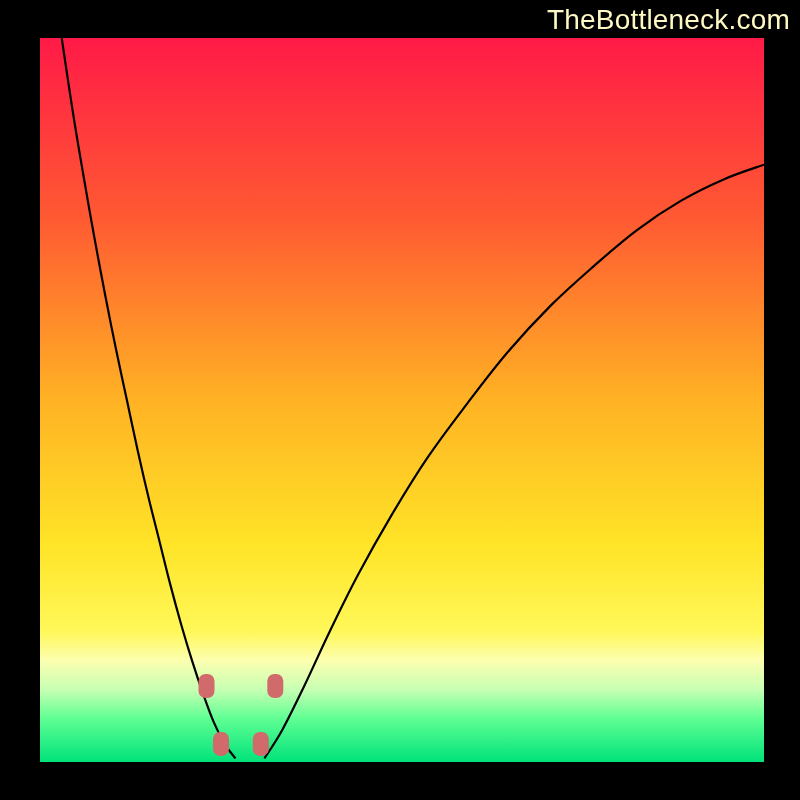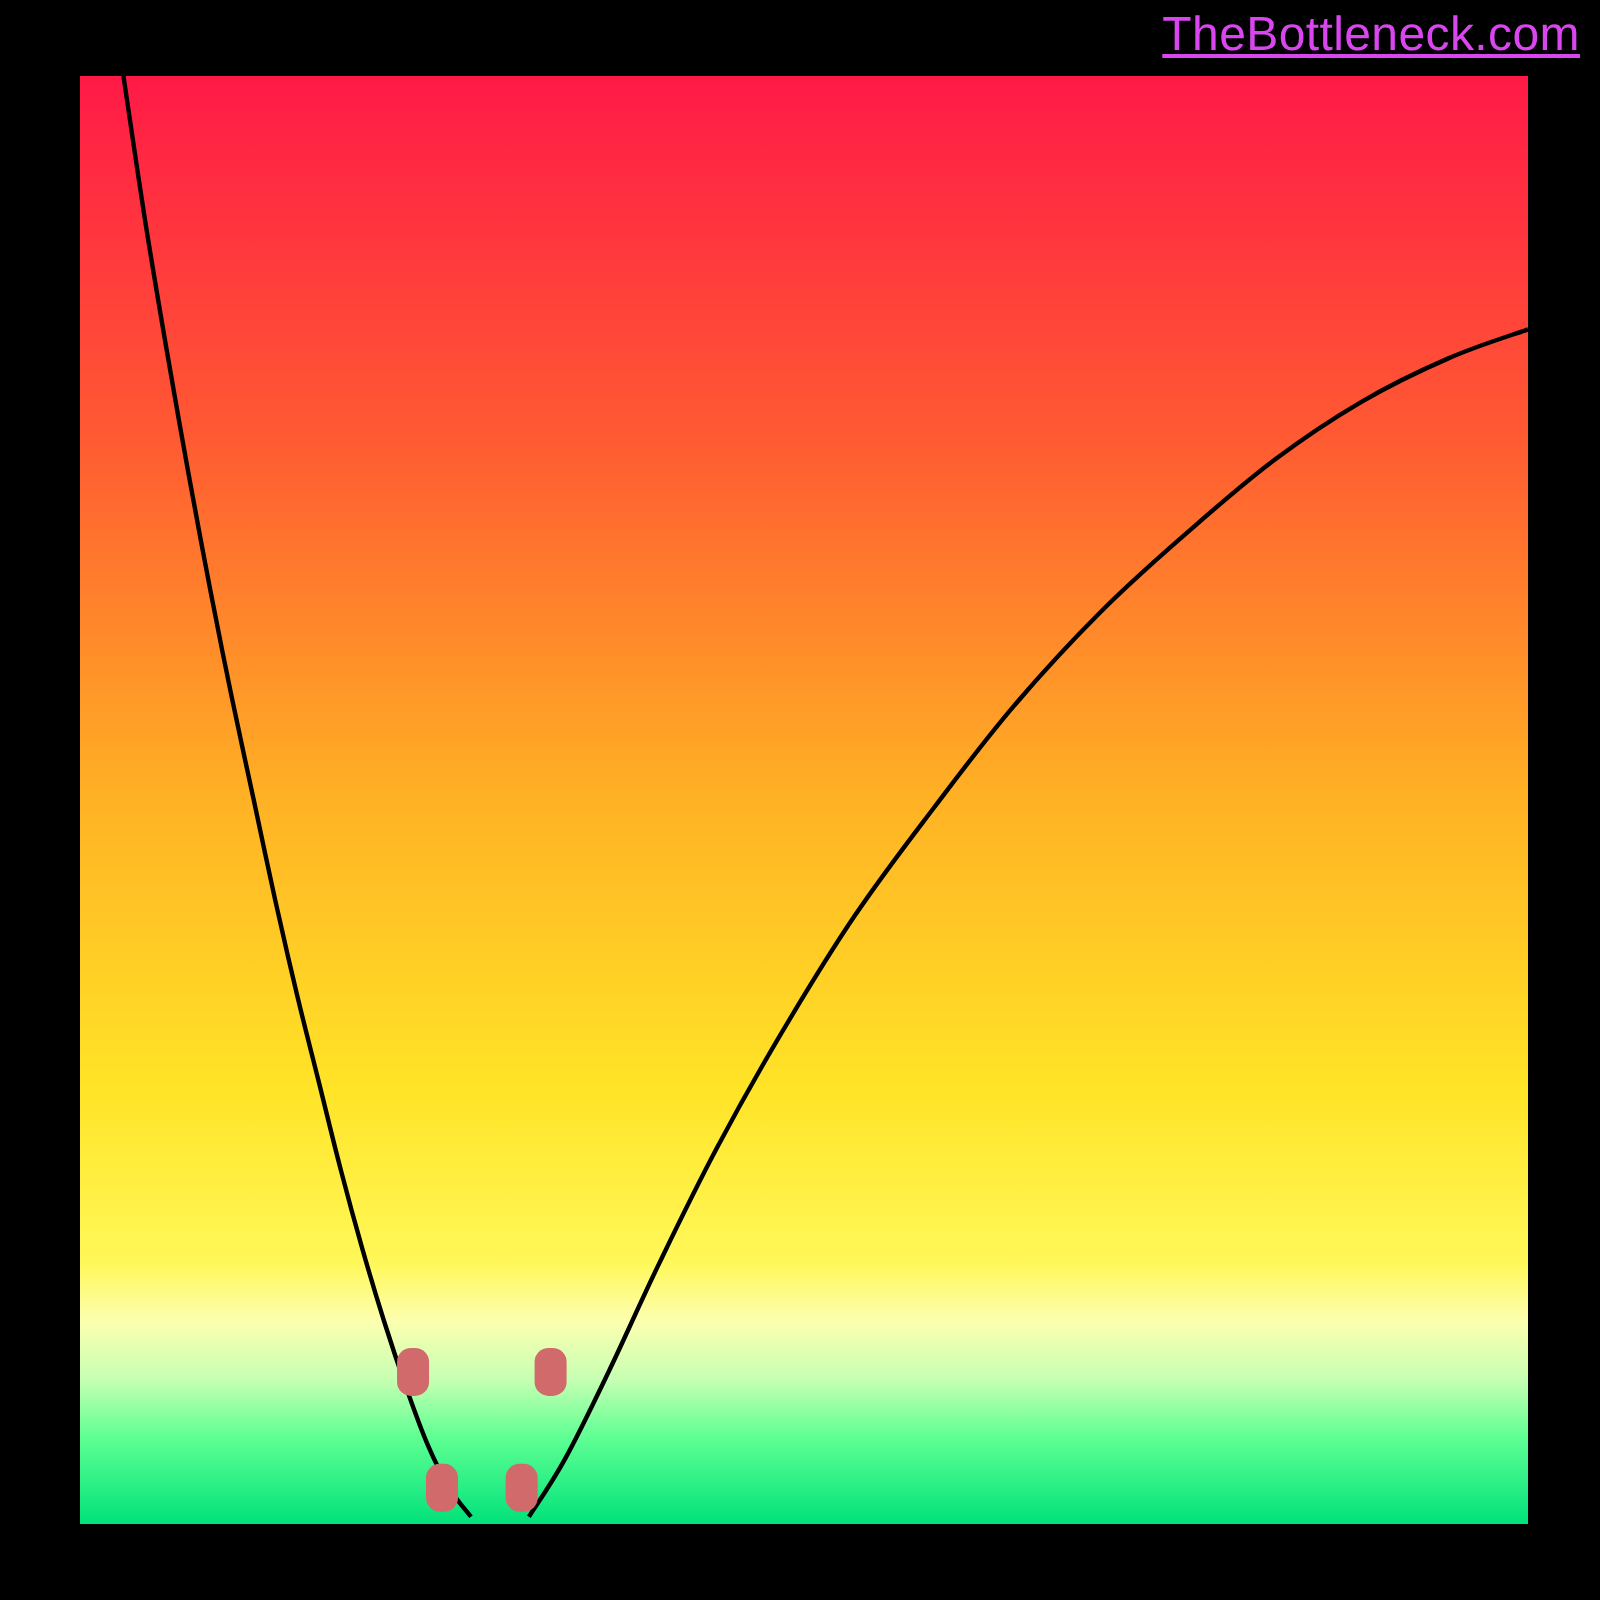--- a/index.html
+++ b/index.html
@@ -12,27 +12,26 @@
   .chart-container {
     width: 800px;
     height: 800px;
     position: relative;
     background: #000000;
   }
   .watermark {
     position: absolute;
     top: 4px;
     right: 10px;
-    color: #d946ef;
+    color: #fef9c3;
     font-family: Arial, Helvetica, sans-serif;
-    font-size: 24px;
+    font-size: 28px;
     font-weight: 500;
     letter-spacing: 0.2px;
     z-index: 10;
-    text-decoration: underline;
   }
   .plot-area {
     position: absolute;
     left: 40px;
     top: 38px;
     width: 724px;
     height: 724px;
   }
   svg.plot-svg {
     width: 724px;

